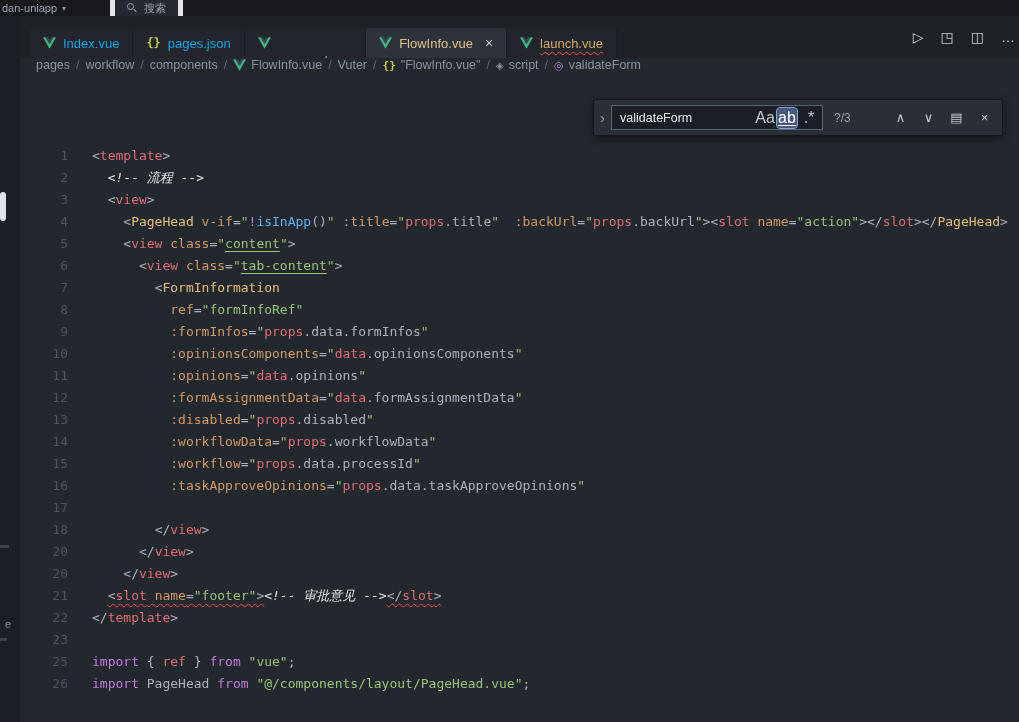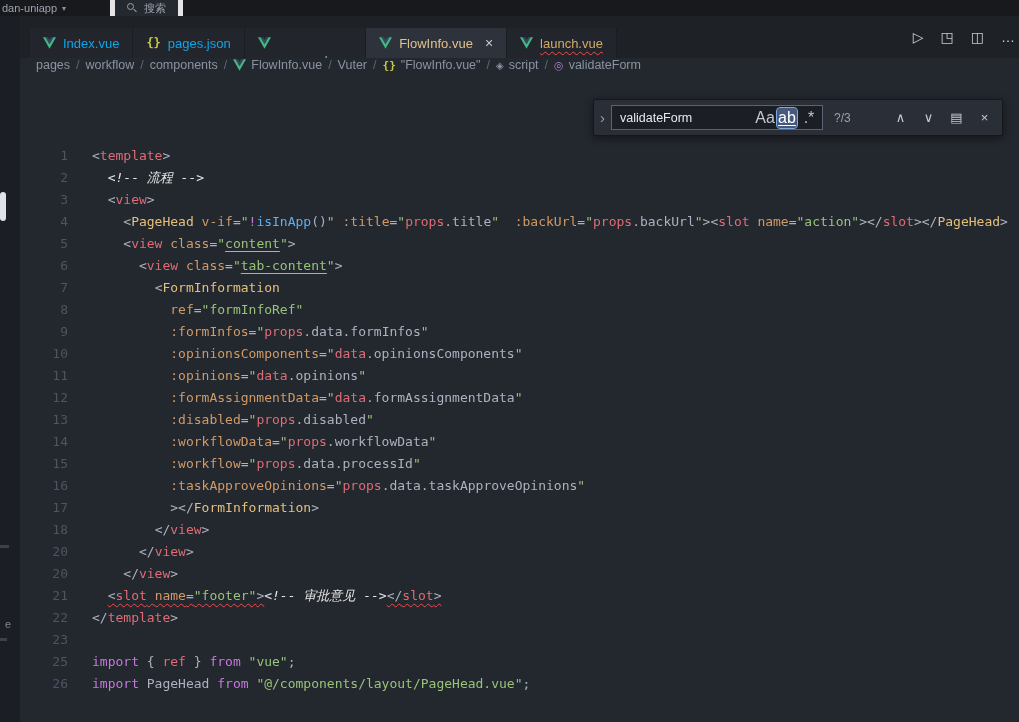--- a/index.html
+++ b/index.html
@@ -293,21 +293,20 @@
         <div class="code-line">
           <div class="ln">15</div>
           <div class="lc">          <span class="c-attr">:workflow</span><span class="c-p">=</span><span class="c-str">"</span><span class="c-vr">props</span><span class="c-p">.</span><span class="c-pr">data</span><span class="c-p">.</span><span class="c-pr">processId</span><span class="c-str">"</span></div>
         </div>
         <div class="code-line">
           <div class="ln">16</div>
           <div class="lc">          <span class="c-attr">:taskApproveOpinions</span><span class="c-p">=</span><span class="c-str">"</span><span class="c-vr">props</span><span class="c-p">.</span><span class="c-pr">data</span><span class="c-p">.</span><span class="c-pr">taskApproveOpinions</span><span class="c-str">"</span></div>
         </div>
         <div class="code-line">
           <div class="ln">17</div>
-          <div class="lc">          <span class="c-p">&gt;&lt;/</span><span class="c-cmp">FormInformation</span><span class="c-p">&gt;</span></div>
         </div>
         <div class="code-line">
           <div class="ln">18</div>
           <div class="lc">        <span class="c-p">&lt;/</span><span class="c-tag">view</span><span class="c-p">&gt;</span></div>
         </div>
         <div class="code-line">
           <div class="ln">20</div>
           <div class="lc">      <span class="c-p">&lt;/</span><span class="c-tag">view</span><span class="c-p">&gt;</span></div>
         </div>
         <div class="code-line">

